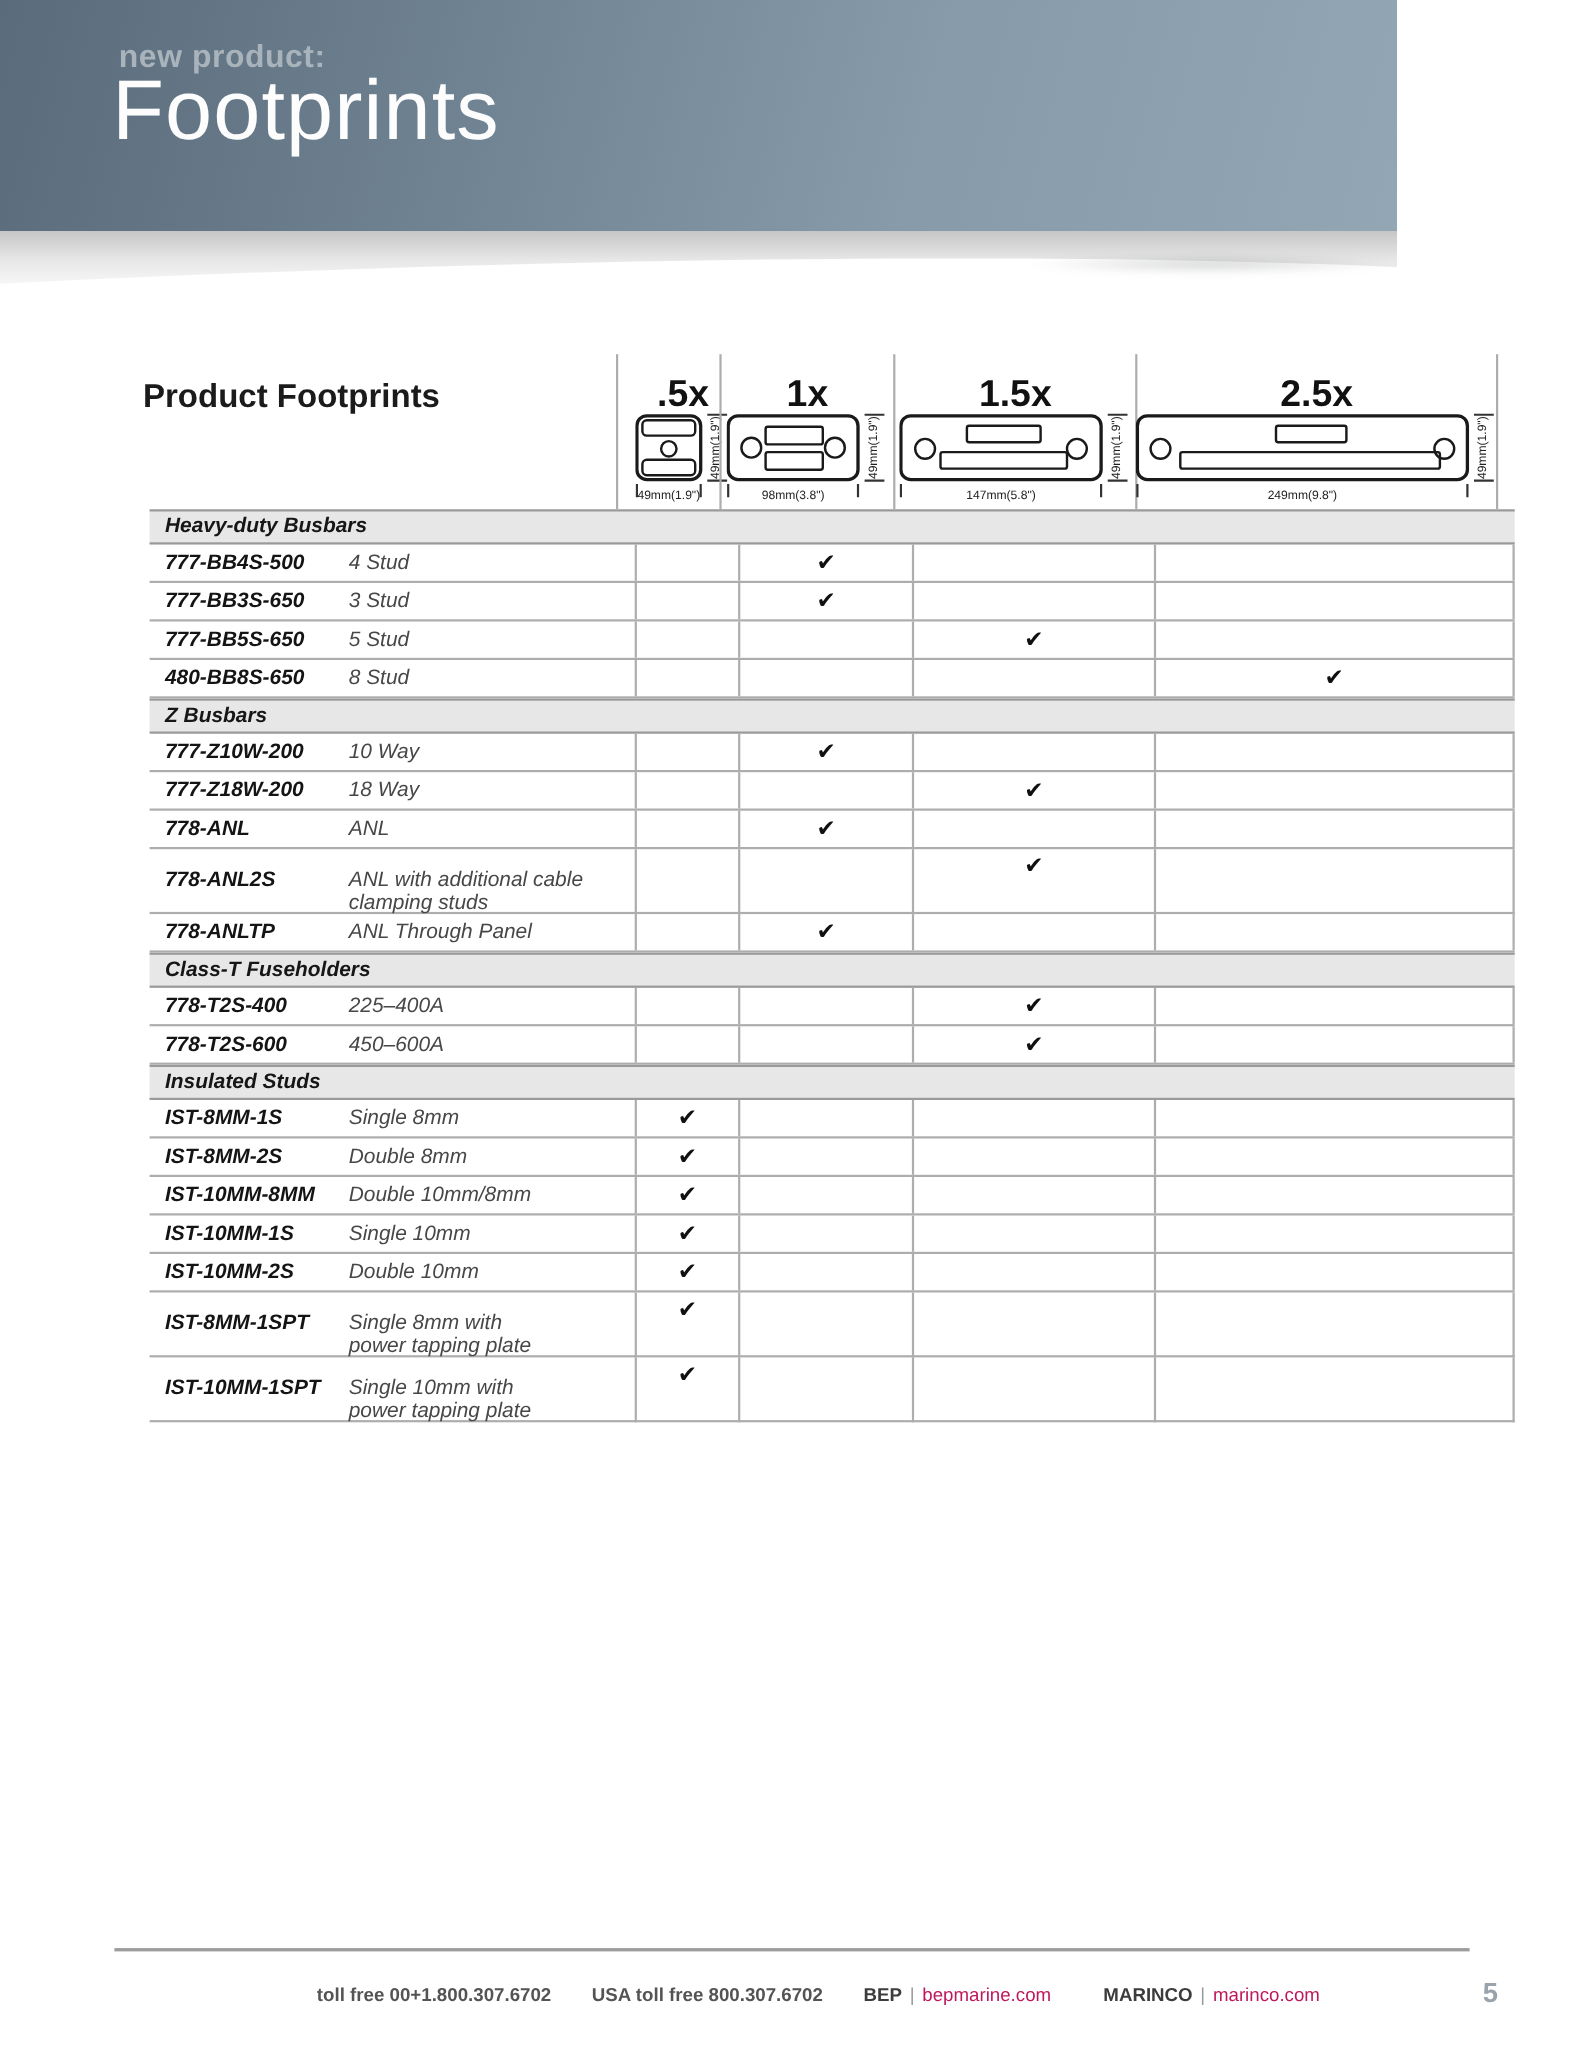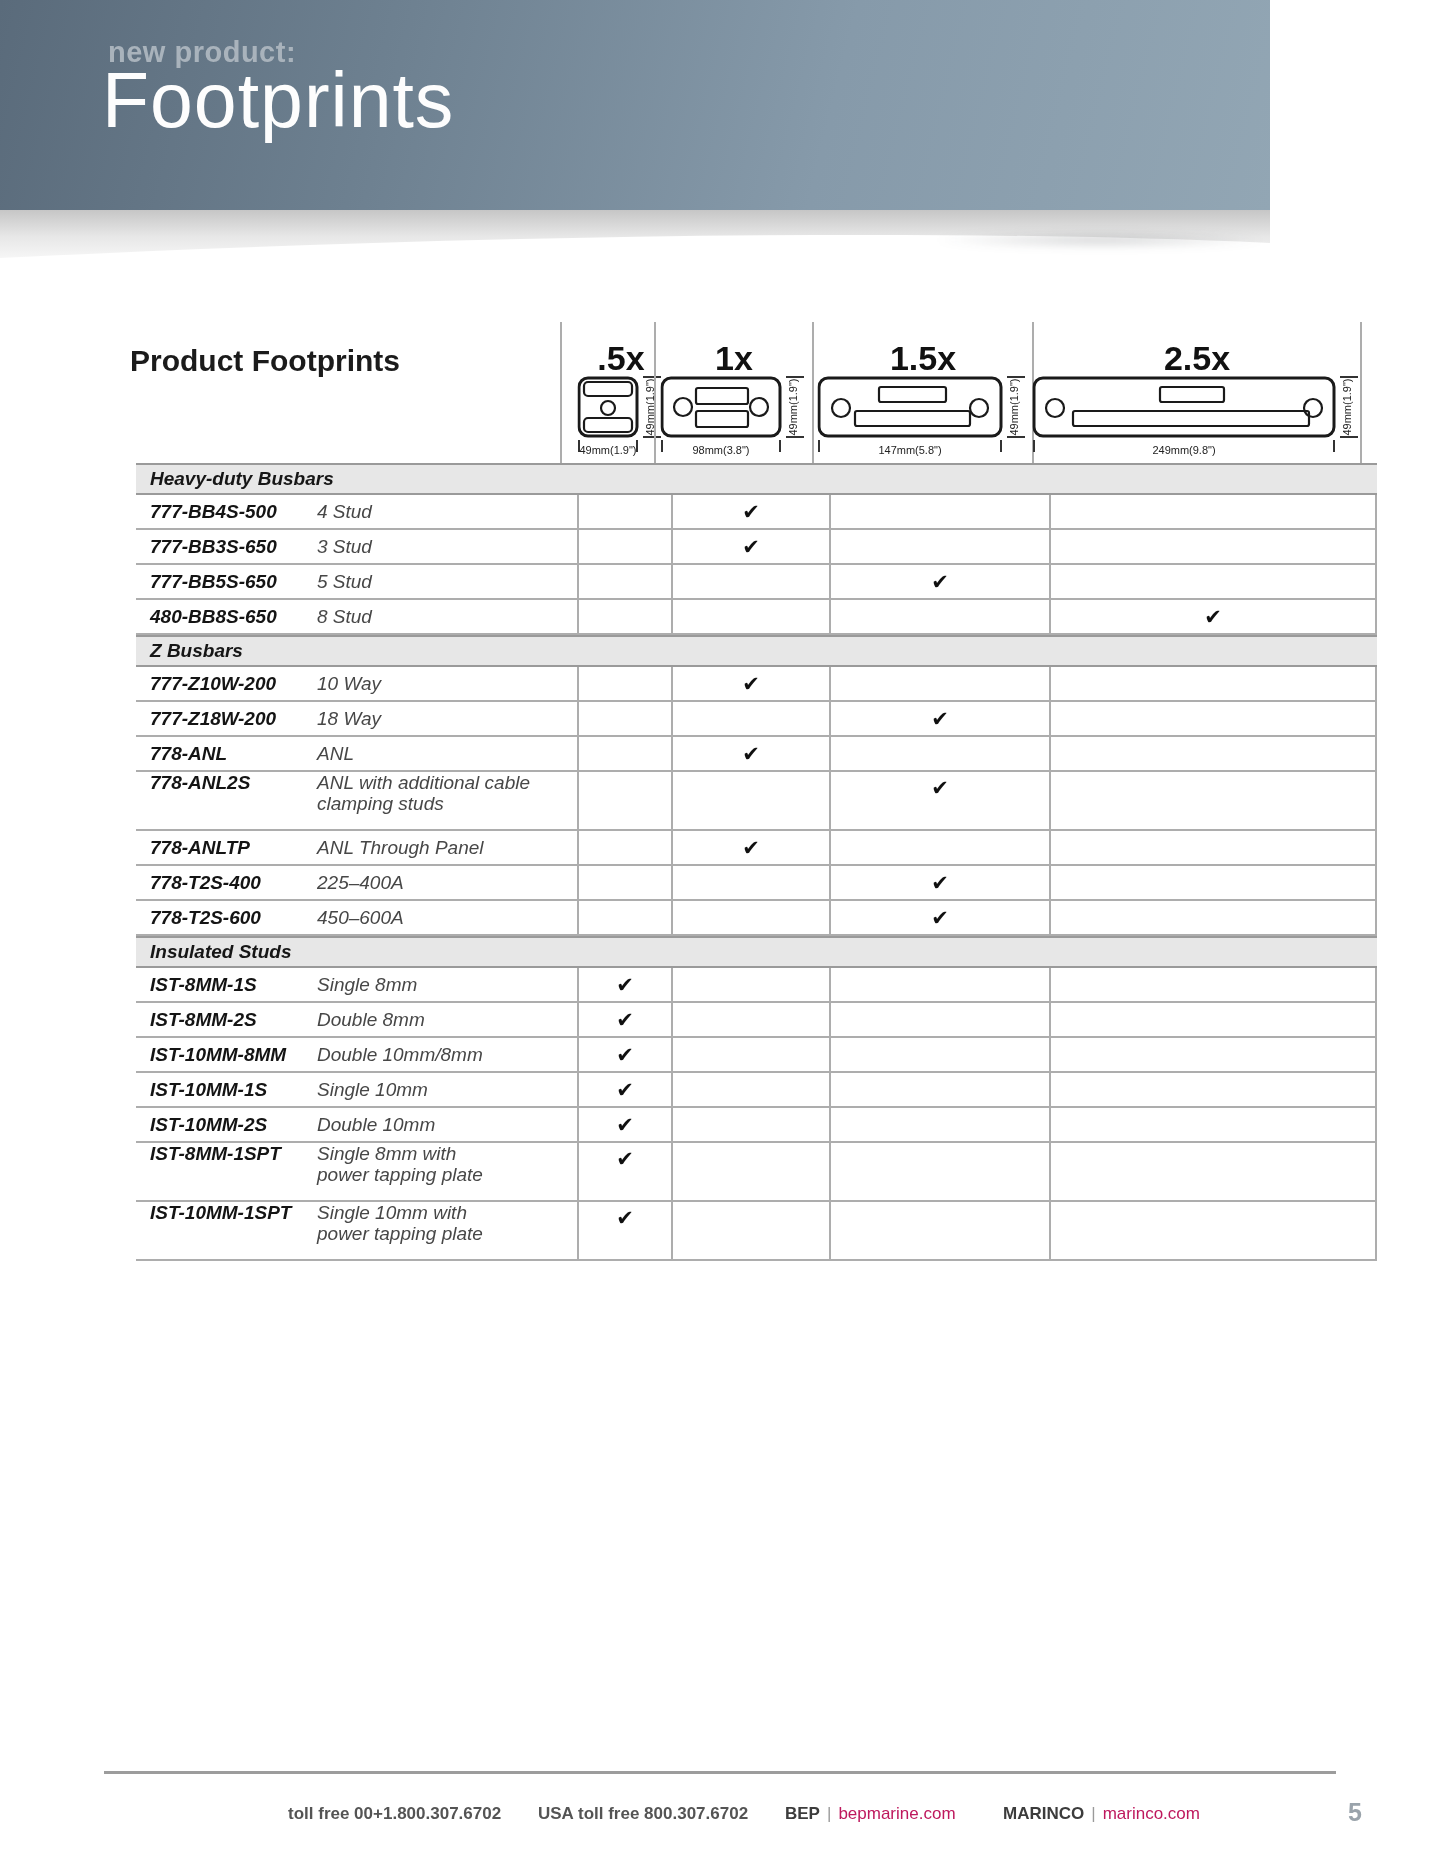--- a/index.html
+++ b/index.html
@@ -62,21 +62,21 @@
   }
   .row.tall{height:57px;}
   .cell-code{
     padding-left:14px;font-weight:bold;font-size:19px;color:#141414;
     display:flex;align-items:center;
   }
   .cell-desc{
     font-size:19px;color:var(--desc,#474747);line-height:21px;
     display:flex;align-items:center;white-space:pre-line;
   }
-  .row.tall .cell-code,.row.tall .cell-desc{align-items:flex-start;padding-top:0;}
+  .row.tall .cell-code,.row.tall .cell-desc{align-items:flex-start;padding-top:17px;}
   .chk{
     border-left:2px solid var(--grid,#adadad);
     display:flex;align-items:center;justify-content:center;height:100%;
   }
   .chk.last{border-right:2px solid var(--grid,#adadad);}
   .row.tall .chk{align-items:flex-start;padding-top:5px;box-sizing:border-box;}
   .tick{font-size:21px;font-weight:bold;color:#101010;line-height:1;}
   
   #footer-rule{
     position:absolute;left:104px;top:1771px;width:1232px;height:3px;
@@ -276,20 +276,21 @@
     <div class="row">
       <div class="cell-code">778-ANLTP</div>
       <div class="cell-desc">ANL Through Panel</div>
       <div class="chk"></div>
       <div class="chk">
         <span class="tick">✔</span>
       </div>
       <div class="chk"></div>
       <div class="chk last"></div>
     </div>
+    <div class="secbar">Class-T Fuseholders</div>
     <div class="row">
       <div class="cell-code">778-T2S-400</div>
       <div class="cell-desc">225–400A</div>
       <div class="chk"></div>
       <div class="chk"></div>
       <div class="chk">
         <span class="tick">✔</span>
       </div>
       <div class="chk last"></div>
     </div>

